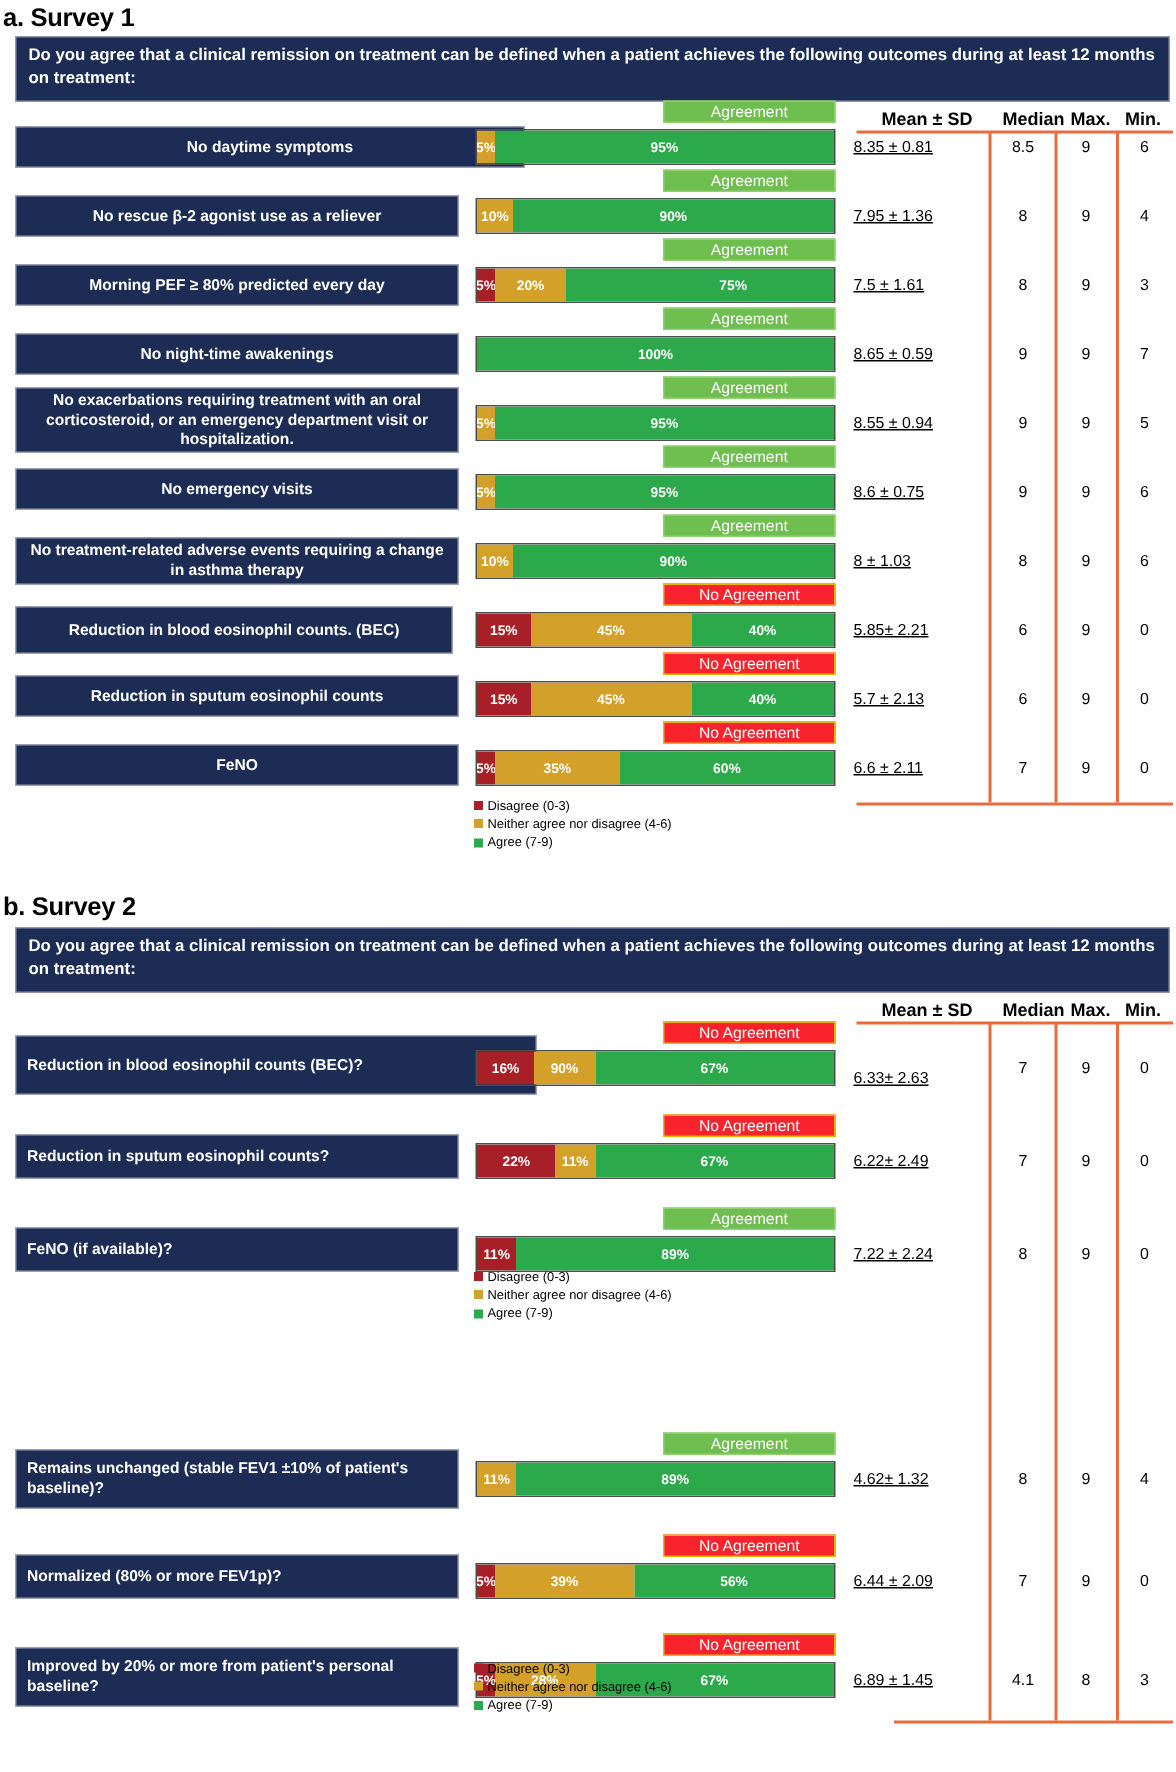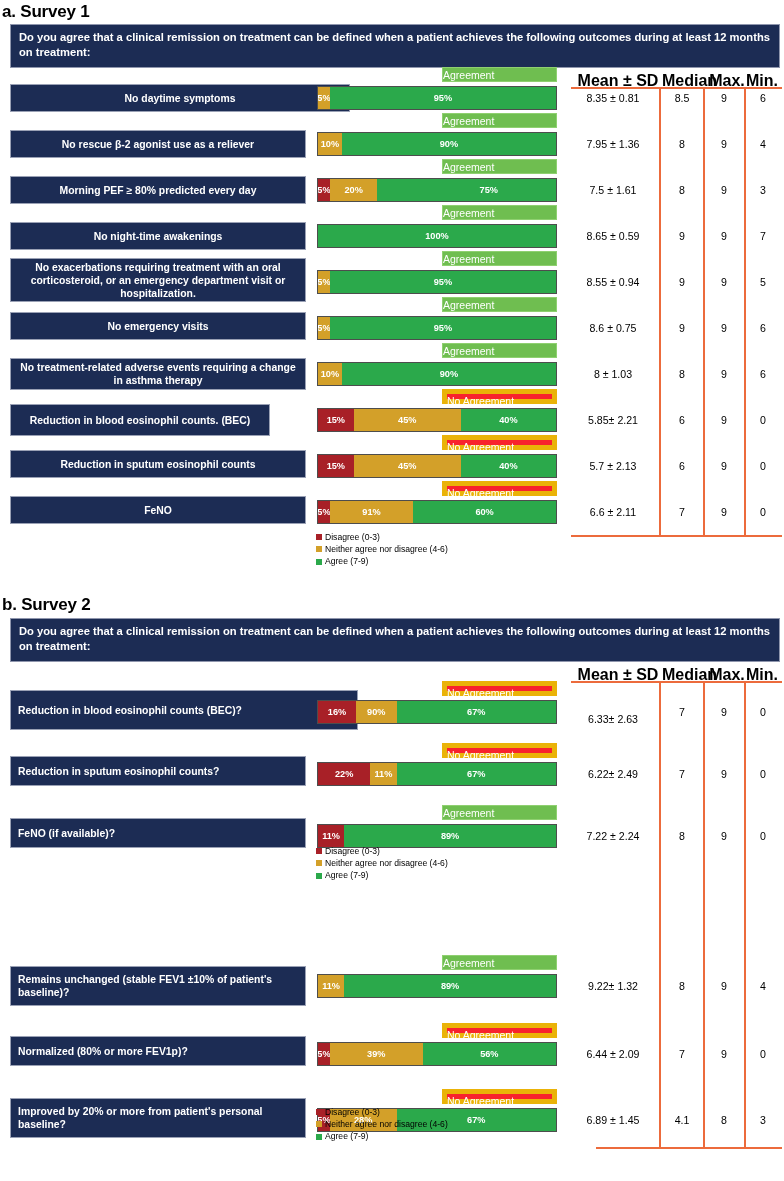--- a/index.html
+++ b/index.html
@@ -49,24 +49,25 @@
   .row-label.center { justify-content: center; text-align: center; }
   .row-label.left   { justify-content: flex-start; text-align: left; }
 
   
   .badge {
     position: absolute;
     height: 15px;
     color: #ffffff;
     font-size: 10.5px;
     line-height: 15px;
+    text-align: center;
     white-space: nowrap;
   }
   .badge.agree    { background: #6fbe50; border: 1px solid #8fd070; }
-  .badge.noagree  { background: #f8232d; border: 5px solid #eab308; }
+  .badge.noagree  { background: #f8232d; border: 1px solid #eab308; }
 
   
   .bar {
     position: absolute;
     height: 24px;
     display: flex;
     border: 1px solid #4d4d4d;
     overflow: hidden;
   }
   .seg {
@@ -88,32 +89,32 @@
   .legend { position: absolute; font-size: 8.6px; line-height: 1.42; color: #000; }
   .legend-row { display: flex; align-items: center; white-space: nowrap; }
   .legend-sw { width: 6px; height: 6px; margin-right: 3px; display: inline-block; }
   .legend-sw.dis { background: #a82027; }
   .legend-sw.neu { background: #d3a029; }
   .legend-sw.agr { background: #2ba94b; }
 
   
   .stat-head {
     position: absolute;
-    font-size: 16px;
+    font-size: 12px;
     font-weight: bold;
     text-align: center;
     white-space: nowrap;
   }
   .stat-cell {
     position: absolute;
     font-size: 10.6px;
     text-align: center;
     white-space: nowrap;
   }
-  .stat-cell.right { text-align: center; }
+  .stat-cell.right { text-align: left; text-decoration: underline; }
   .rule-h { position: absolute; height: 1.6px; background: #ec6b3c; }
   .rule-v { position: absolute; width: 1.6px; background: #ec6b3c; }
 </style>
 </head>
 <body>
 
 <div class="page">
 
   <div class="section-title" style="left:2px; top:2px;">a. Survey 1</div>
 
@@ -193,21 +194,21 @@
       <div class="row-label center" style="left: 10px; top: 358px; width: 296px; height: 32px;">No treatment-related adverse events requiring a change in asthma therapy</div>
       <div class="badge agree" style="left: 442px; top: 343px; width: 115px;">Agreement</div>
       <div class="bar" style="left: 317px; top: 362px; width: 240px;">
         <div class="seg neu" style="width: 10%;">10%</div>
         <div class="seg agr" style="width: 90%;">90%</div>
       </div>
       <div class="stat-cell right" style="left: 569px; top: 368px; width: 88px;">8 ± 1.03</div>
       <div class="stat-cell" style="left: 662px; top: 368px; width: 40px;">8</div>
       <div class="stat-cell" style="left: 704px; top: 368px; width: 40px;">9</div>
       <div class="stat-cell" style="left: 745px; top: 368px; width: 36px;">6</div>
-      <div class="row-label center" style="left: 10px; top: 404px; width: 260px; height: 32px;">Reduction in blood eosinophil counts. (BEC)</div>
+      <div class="row-label center" style="left: 10px; top: 404px; width: 292px; height: 32px;">Reduction in blood eosinophil counts. (BEC)</div>
       <div class="badge noagree" style="left: 442px; top: 389px; width: 115px;">No Agreement</div>
       <div class="bar" style="left: 317px; top: 408px; width: 240px;">
         <div class="seg dis" style="width: 15%;">15%</div>
         <div class="seg neu" style="width: 45%;">45%</div>
         <div class="seg agr" style="width: 40%;">40%</div>
       </div>
       <div class="stat-cell right" style="left: 569px; top: 414px; width: 88px;">5.85± 2.21</div>
       <div class="stat-cell" style="left: 662px; top: 414px; width: 40px;">6</div>
       <div class="stat-cell" style="left: 704px; top: 414px; width: 40px;">9</div>
       <div class="stat-cell" style="left: 745px; top: 414px; width: 36px;">0</div>
@@ -219,21 +220,21 @@
         <div class="seg agr" style="width: 40%;">40%</div>
       </div>
       <div class="stat-cell right" style="left: 569px; top: 460px; width: 88px;">5.7 ± 2.13</div>
       <div class="stat-cell" style="left: 662px; top: 460px; width: 40px;">6</div>
       <div class="stat-cell" style="left: 704px; top: 460px; width: 40px;">9</div>
       <div class="stat-cell" style="left: 745px; top: 460px; width: 36px;">0</div>
       <div class="row-label center" style="left: 10px; top: 496px; width: 296px; height: 28px;">FeNO</div>
       <div class="badge noagree" style="left: 442px; top: 481px; width: 115px;">No Agreement</div>
       <div class="bar" style="left: 317px; top: 500px; width: 240px;">
         <div class="seg dis" style="width: 5%;">5%</div>
-        <div class="seg neu" style="width: 35%;">91%</div>
+        <div class="seg neu" style="width: 35%;">35%</div>
         <div class="seg agr" style="width: 60%;">60%</div>
       </div>
       <div class="stat-cell right" style="left: 569px; top: 506px; width: 88px;">6.6 ± 2.11</div>
       <div class="stat-cell" style="left: 662px; top: 506px; width: 40px;">7</div>
       <div class="stat-cell" style="left: 704px; top: 506px; width: 40px;">9</div>
       <div class="stat-cell" style="left: 745px; top: 506px; width: 36px;">0</div>
     </div>
 
   <div class="legend" style="left:316px; top:531px;">
     <div class="legend-row">
@@ -315,21 +316,21 @@
   </div>
 
 
   <div id="s2b-rows">
       <div class="row-label left" style="left: 10px; top: 966px; width: 296px; height: 40px;">Remains unchanged (stable FEV1 ±10% of patient's baseline)?</div>
       <div class="badge agree" style="left: 442px; top: 955px; width: 115px;">Agreement</div>
       <div class="bar" style="left: 317px; top: 974px; width: 240px;">
         <div class="seg neu" style="width: 11%;">11%</div>
         <div class="seg agr" style="width: 89%;">89%</div>
       </div>
-      <div class="stat-cell right" style="left: 569px; top: 980px; width: 88px;">9.22± 1.32</div>
+      <div class="stat-cell right" style="left: 569px; top: 980px; width: 88px;">4.62± 1.32</div>
       <div class="stat-cell" style="left: 662px; top: 980px; width: 40px;">8</div>
       <div class="stat-cell" style="left: 704px; top: 980px; width: 40px;">9</div>
       <div class="stat-cell" style="left: 745px; top: 980px; width: 36px;">4</div>
       <div class="row-label left" style="left: 10px; top: 1036px; width: 296px; height: 30px;">Normalized (80% or more FEV1p)?</div>
       <div class="badge noagree" style="left: 442px; top: 1023px; width: 115px;">No Agreement</div>
       <div class="bar" style="left: 317px; top: 1042px; width: 240px;">
         <div class="seg dis" style="width: 5%;">5%</div>
         <div class="seg neu" style="width: 39%;">39%</div>
         <div class="seg agr" style="width: 56%;">56%</div>
       </div>

